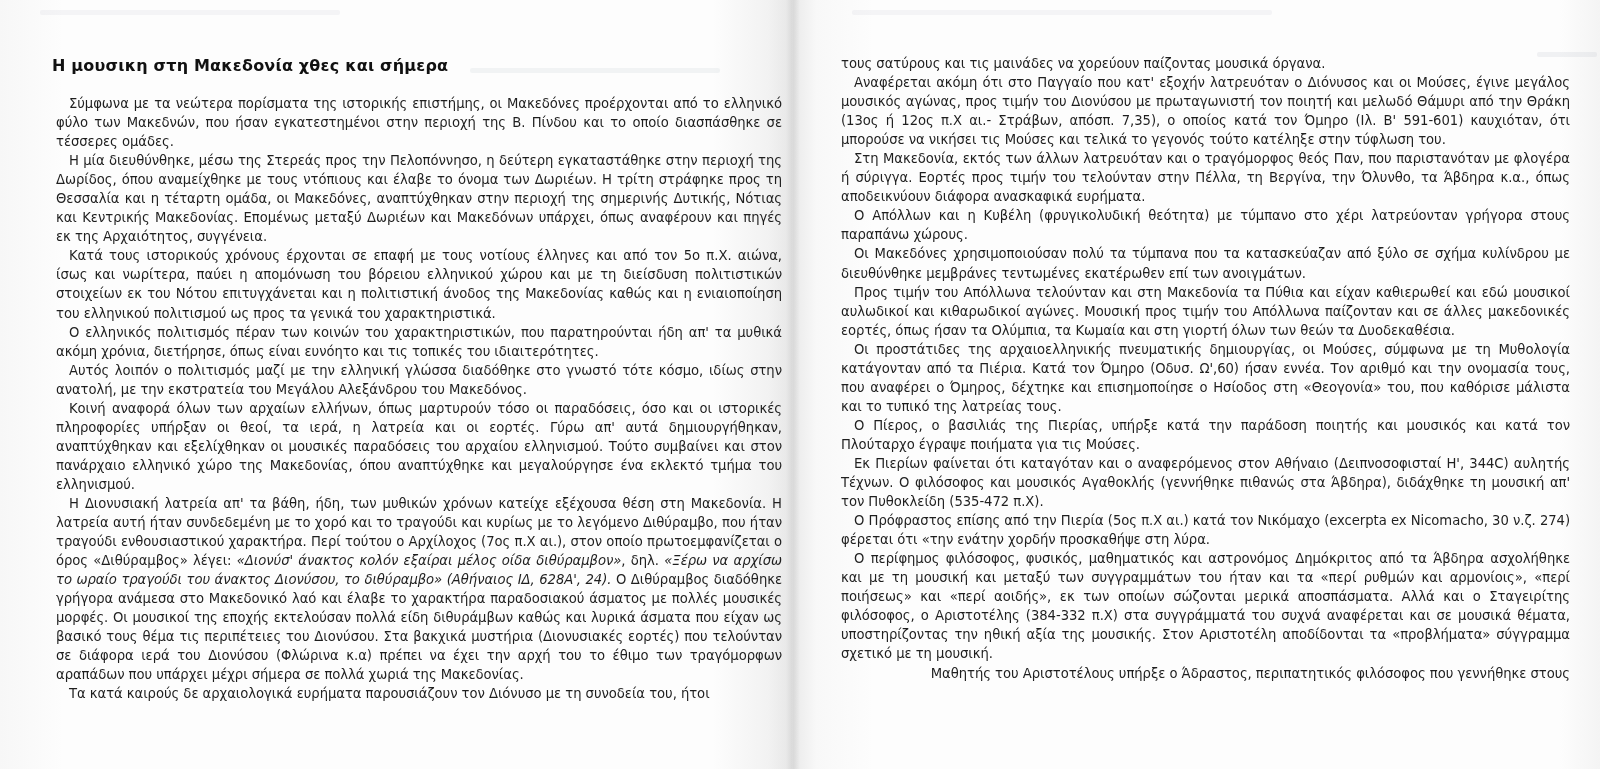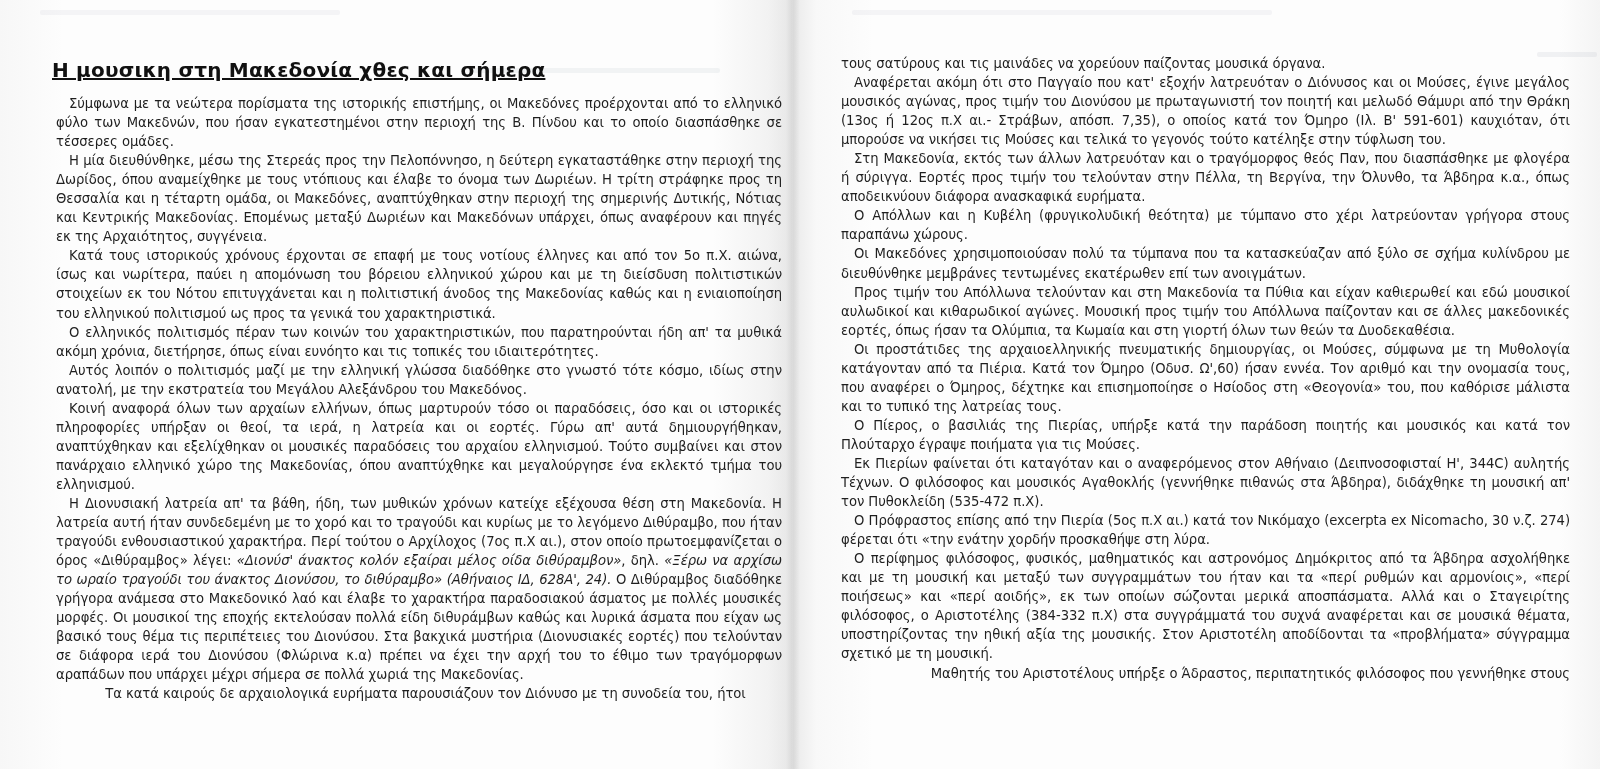--- a/index.html
+++ b/index.html
@@ -60,24 +60,23 @@
       left: 49px;
       top: 46px;
       width: 729px;
     }
     .title {
       position: absolute;
       left: 52px;
       top: 45px;
       font-family: "DejaVu Sans", sans-serif;
       font-weight: bold;
-      font-size: 20px;
+      font-size: 16px;
       letter-spacing: 0.2px;
       color: #111;
-      text-decoration: underline;
     }
     p {
       margin: 0;
       text-indent: 13px;
     }
     p.noindent {
       text-indent: 0;
     }
     em {
       font-style: italic;
@@ -102,32 +101,32 @@
     <h1 class="title">Η μουσικη στη Μακεδονία χθες και σήμερα</h1>
 
     <div class="text-block">
       <p>Σύμφωνα με τα νεώτερα πορίσματα της ιστορικής επιστήμης, οι Μακεδόνες προέρχονται από το ελληνικό φύλο των Μακεδνών, που ήσαν εγκατεστημένοι στην περιοχή της Β. Πίνδου και το οποίο διασπάσθηκε σε τέσσερες ομάδες.</p>
       <p>Η μία διευθύνθηκε, μέσω της Στερεάς προς την Πελοπόννησο, η δεύτερη εγκαταστάθηκε στην περιοχή της Δωρίδος, όπου αναμείχθηκε με τους ντόπιους και έλαβε το όνομα των Δωριέων. Η τρίτη στράφηκε προς τη Θεσσαλία και η τέταρτη ομάδα, οι Μακεδόνες, αναπτύχθηκαν στην περιοχή της σημερινής Δυτικής, Νότιας και Κεντρικής Μακεδονίας. Επομένως μεταξύ Δωριέων και Μακεδόνων υπάρχει, όπως αναφέρουν και πηγές εκ της Αρχαιότητος, συγγένεια.</p>
       <p>Κατά τους ιστορικούς χρόνους έρχονται σε επαφή με τους νοτίους έλληνες και από τον 5ο π.Χ. αιώνα, ίσως και νωρίτερα, παύει η απομόνωση του βόρειου ελληνικού χώρου και με τη διείσδυση πολιτιστικών στοιχείων εκ του Νότου επιτυγχάνεται και η πολιτιστική άνοδος της Μακεδονίας καθώς και η ενιαιοποίηση του ελληνικού πολιτισμού ως προς τα γενικά του χαρακτηριστικά.</p>
       <p>Ο ελληνικός πολιτισμός πέραν των κοινών του χαρακτηριστικών, που παρατηρούνται ήδη απ' τα μυθικά ακόμη χρόνια, διετήρησε, όπως είναι ευνόητο και τις τοπικές του ιδιαιτερότητες.</p>
       <p>Αυτός λοιπόν ο πολιτισμός μαζί με την ελληνική γλώσσα διαδόθηκε στο γνωστό τότε κόσμο, ιδίως στην ανατολή, με την εκστρατεία του Μεγάλου Αλεξάνδρου του Μακεδόνος.</p>
       <p>Κοινή αναφορά όλων των αρχαίων ελλήνων, όπως μαρτυρούν τόσο οι παραδόσεις, όσο και οι ιστορικές πληροφορίες υπήρξαν οι θεοί, τα ιερά, η λατρεία και οι εορτές. Γύρω απ' αυτά δημιουργήθηκαν, αναπτύχθηκαν και εξελίχθηκαν οι μουσικές παραδόσεις του αρχαίου ελληνισμού. Τούτο συμβαίνει και στον πανάρχαιο ελληνικό χώρο της Μακεδονίας, όπου αναπτύχθηκε και μεγαλούργησε ένα εκλεκτό τμήμα του ελληνισμού.</p>
       <p><span>Η Διονυσιακή λατρεία απ' τα βάθη, ήδη, των μυθικών χρόνων κατείχε εξέχουσα θέση στη Μακεδονία. Η λατρεία αυτή ήταν συνδεδεμένη με το χορό και το τραγούδι και κυρίως με το λεγόμενο Διθύραμβο, που ήταν τραγούδι ενθουσιαστικού χαρακτήρα. Περί τούτου ο Αρχίλοχος (7ος π.Χ αι.), στον οποίο πρωτοεμφανίζεται ο όρος «Διθύραμβος» λέγει: </span><em>«Διονύσ' άνακτος κολόν εξαίραι μέλος οίδα διθύραμβον»</em><span>, δηλ. </span><em>«Ξέρω να αρχίσω το ωραίο τραγούδι του άνακτος Διονύσου, το διθύραμβο» (Αθήναιος ΙΔ, 628Α', 24).</em><span> Ο Διθύραμβος διαδόθηκε γρήγορα ανάμεσα στο Μακεδονικό λαό και έλαβε το χαρακτήρα παραδοσιακού άσματος με πολλές μουσικές μορφές. Οι μουσικοί της εποχής εκτελούσαν πολλά είδη διθυράμβων καθώς και λυρικά άσματα που είχαν ως βασικό τους θέμα τις περιπέτειες του Διονύσου. Στα βακχικά μυστήρια (Διονυσιακές εορτές) που τελούνταν σε διάφορα ιερά του Διονύσου (Φλώρινα κ.α) πρέπει να έχει την αρχή του το έθιμο των τραγόμορφων αραπάδων που υπάρχει μέχρι σήμερα σε πολλά χωριά της Μακεδονίας.</span></p>
-      <p style="text-align:center">Τα κατά καιρούς δε αρχαιολογικά ευρήματα παρουσιάζουν τον Διόνυσο με τη συνοδεία του, ήτοι</p>
+      <p style="text-align:left">Τα κατά καιρούς δε αρχαιολογικά ευρήματα παρουσιάζουν τον Διόνυσο με τη συνοδεία του, ήτοι</p>
     </div>
   </div>
 
   <div class="page page-right">
     <div class="bleed" style="left:60px;top:10px;width:420px;opacity:.5"></div>
     <div class="bleed" style="left:745px;top:52px;width:60px;opacity:.7"></div>
 
     <div class="text-block">
       <p class="noindent">τους σατύρους και τις μαινάδες να χορεύουν παίζοντας μουσικά όργανα.</p>
       <p>Αναφέρεται ακόμη ότι στο Παγγαίο που κατ' εξοχήν λατρευόταν ο Διόνυσος και οι Μούσες, έγινε μεγάλος μουσικός αγώνας, προς τιμήν του Διονύσου με πρωταγωνιστή τον ποιητή και μελωδό Θάμυρι από την Θράκη (13ος ή 12ος π.Χ αι.- Στράβων, απόσπ. 7,35), ο οποίος κατά τον Όμηρο (Ιλ. Β' 591-601) καυχιόταν, ότι μπορούσε να νικήσει τις Μούσες και τελικά το γεγονός τούτο κατέληξε στην τύφλωση του.</p>
-      <p>Στη Μακεδονία, εκτός των άλλων λατρευόταν και ο τραγόμορφος θεός Παν, που διασπάσθηκε με φλογέρα ή σύριγγα. Εορτές προς τιμήν του τελούνταν στην Πέλλα, τη Βεργίνα, την Όλυνθο, τα Άβδηρα κ.α., όπως αποδεικνύουν διάφορα ανασκαφικά ευρήματα.</p>
+      <p>Στη Μακεδονία, εκτός των άλλων λατρευόταν και ο τραγόμορφος θεός Παν, που παριστανόταν με φλογέρα ή σύριγγα. Εορτές προς τιμήν του τελούνταν στην Πέλλα, τη Βεργίνα, την Όλυνθο, τα Άβδηρα κ.α., όπως αποδεικνύουν διάφορα ανασκαφικά ευρήματα.</p>
       <p>Ο Απόλλων και η Κυβέλη (φρυγικολυδική θεότητα) με τύμπανο στο χέρι λατρεύονταν γρήγορα στους παραπάνω χώρους.</p>
       <p>Οι Μακεδόνες χρησιμοποιούσαν πολύ τα τύμπανα που τα κατασκεύαζαν από ξύλο σε σχήμα κυλίνδρου με διευθύνθηκε μεμβράνες τεντωμένες εκατέρωθεν επί των ανοιγμάτων.</p>
       <p>Προς τιμήν του Απόλλωνα τελούνταν και στη Μακεδονία τα Πύθια και είχαν καθιερωθεί και εδώ μουσικοί αυλωδικοί και κιθαρωδικοί αγώνες. Μουσική προς τιμήν του Απόλλωνα παίζονταν και σε άλλες μακεδονικές εορτές, όπως ήσαν τα Ολύμπια, τα Κωμαία και στη γιορτή όλων των θεών τα Δυοδεκαθέσια.</p>
       <p>Οι προστάτιδες της αρχαιοελληνικής πνευματικής δημιουργίας, οι Μούσες, σύμφωνα με τη Μυθολογία κατάγονταν από τα Πιέρια. Κατά τον Όμηρο (Οδυσ. Ω',60) ήσαν εννέα. Τον αριθμό και την ονομασία τους, που αναφέρει ο Όμηρος, δέχτηκε και επισημοποίησε ο Ησίοδος στη «Θεογονία» του, που καθόρισε μάλιστα και το τυπικό της λατρείας τους.</p>
       <p>Ο Πίερος, ο βασιλιάς της Πιερίας, υπήρξε κατά την παράδοση ποιητής και μουσικός και κατά τον Πλούταρχο έγραψε ποιήματα για τις Μούσες.</p>
       <p>Εκ Πιερίων φαίνεται ότι καταγόταν και ο αναφερόμενος στον Αθήναιο (Δειπνοσοφισταί Η', 344C) αυλητής Τέχνων. Ο φιλόσοφος και μουσικός Αγαθοκλής (γεννήθηκε πιθανώς στα Άβδηρα), διδάχθηκε τη μουσική απ' τον Πυθοκλείδη (535-472 π.Χ).</p>
       <p>Ο Πρόφραστος επίσης από την Πιερία (5ος π.Χ αι.) κατά τον Νικόμαχο (excerpta ex Nicomacho, 30 ν.ζ. 274) φέρεται ότι «την ενάτην χορδήν προσκαθήψε στη λύρα.</p>
       <p>Ο περίφημος φιλόσοφος, φυσικός, μαθηματικός και αστρονόμος Δημόκριτος από τα Άβδηρα ασχολήθηκε και με τη μουσική και μεταξύ των συγγραμμάτων του ήταν και τα «περί ρυθμών και αρμονίοις», «περί ποιήσεως» και «περί αοιδής», εκ των οποίων σώζονται μερικά αποσπάσματα. Αλλά και ο Σταγειρίτης φιλόσοφος, ο Αριστοτέλης (384-332 π.Χ) στα συγγράμματά του συχνά αναφέρεται και σε μουσικά θέματα, υποστηρίζοντας την ηθική αξία της μουσικής. Στον Αριστοτέλη αποδίδονται τα «προβλήματα» σύγγραμμα σχετικό με τη μουσική.</p>
       <p style="text-align:right">Μαθητής του Αριστοτέλους υπήρξε ο Άδραστος, περιπατητικός φιλόσοφος που γεννήθηκε στους</p>
     </div>

